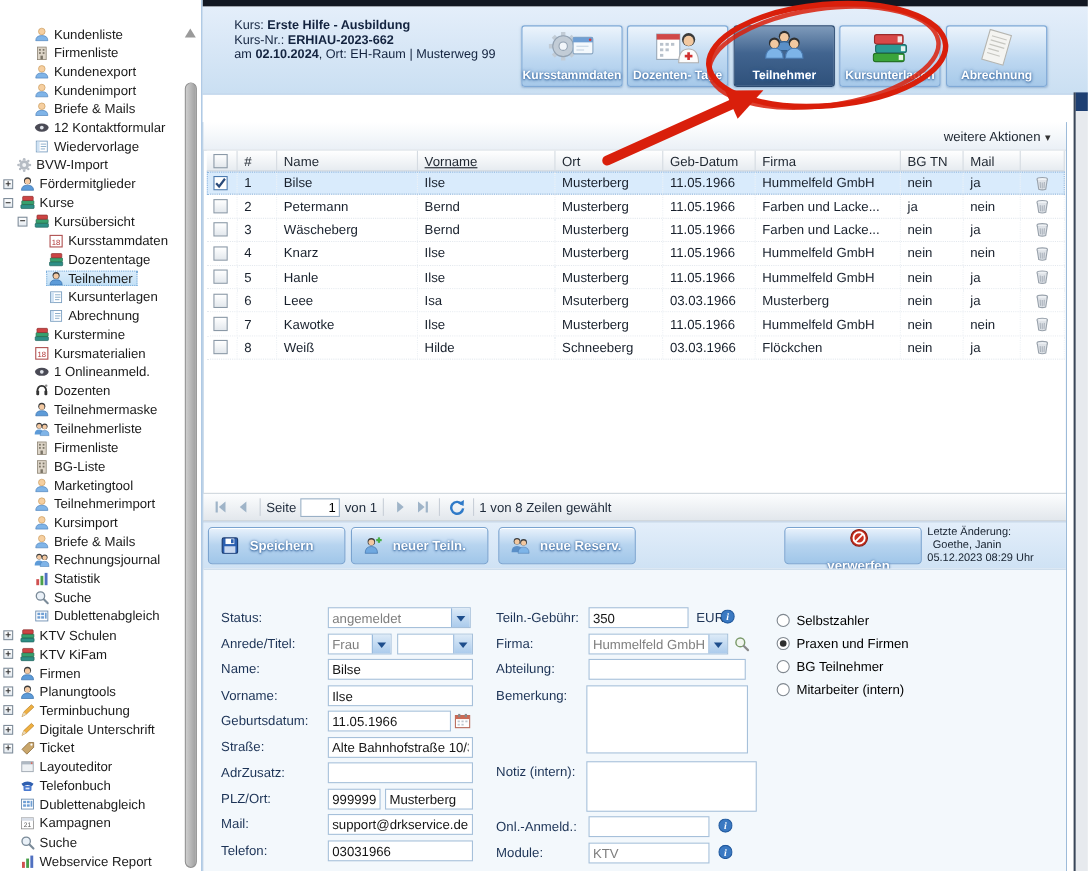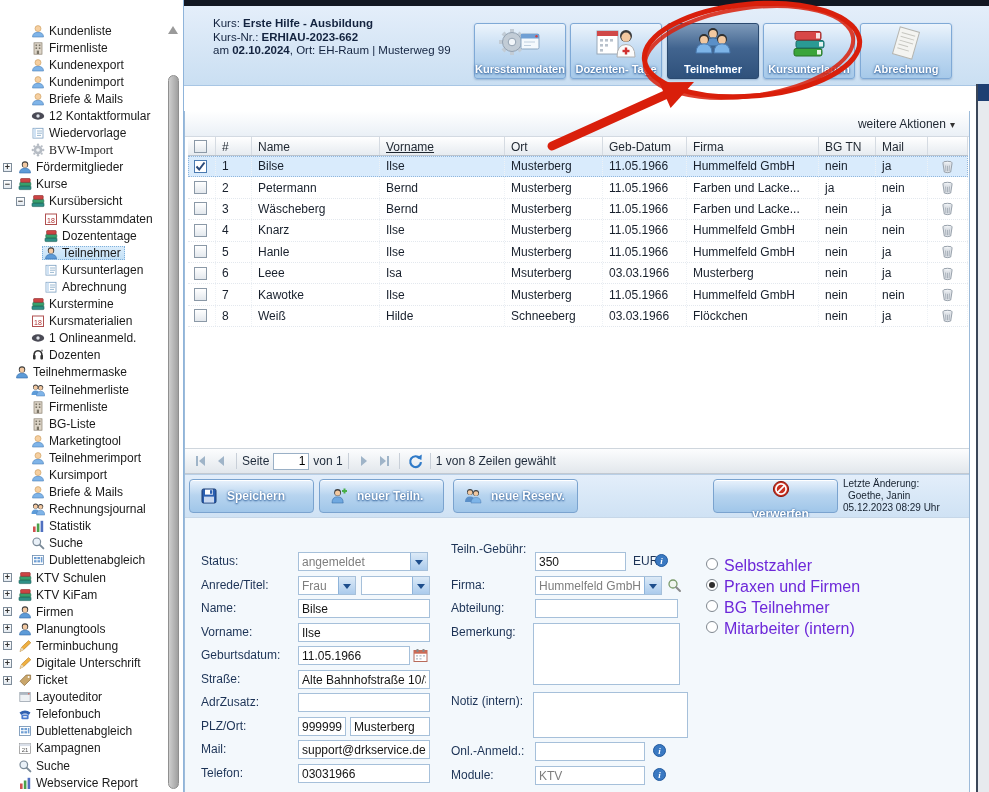--- a/index.html
+++ b/index.html
@@ -87,21 +87,21 @@
   .f-sel{position:absolute;height:19px;border:1px solid #a6c0da;background:#fff;box-sizing:border-box;display:flex;}
   .f-sel .val{flex:1;font-size:12px;padding:2px 3px 0;color:#7e7e7e;overflow:hidden;white-space:nowrap;}
   .f-sel .arr{width:16px;border-left:1px solid #8fb4da;background:linear-gradient(#dceaf7,#abcbec);
     display:flex;align-items:flex-start;justify-content:center;flex:none;}
   .f-sel .arr::after{content:"";border:4px solid transparent;border-top:5px solid #1e4e8c;margin-top:7px;}
   .f-ta{position:absolute;border:1px solid #a6c0da;background:#fff;resize:none;font-family:inherit;
     font-size:12px;box-sizing:border-box;}
   .icon-abs{position:absolute;}
   .radio{position:absolute;width:12px;height:12px;border:1px solid #808890;border-radius:50%;background:#fff;box-sizing:border-box;}
   .radio.on::after{content:"";position:absolute;left:2px;top:2px;width:6px;height:6px;border-radius:50%;background:#2e2e2e;}
-  .radio-label{position:absolute;font-size:16px;color:#6d28d9;white-space:nowrap;}
+  .radio-label{position:absolute;font-size:12px;color:#000000;white-space:nowrap;}
   .suffix{position:absolute;font-size:12px;color:#1c3356;}
   
   #rightline{position:absolute;left:792px;top:84px;width:2px;height:708px;background:#3a4658;}
   #rightblock{position:absolute;left:794px;top:84px;width:11px;height:17px;background:#1e3f72;}
   #rightcol{position:absolute;left:794px;top:101px;width:11px;height:691px;background:#e7eaee;}
   #annotation{position:absolute;left:0;top:0;z-index:60;pointer-events:none;}
 </style>
 </head>
 <body>
 
@@ -195,21 +195,21 @@
               <g stroke="#8fb0cc" stroke-width=".9">
                 <line x1="6" y1="5" x2="11" y2="5"></line>
                 <line x1="6" y1="7.2" x2="11" y2="7.2"></line>
                 <line x1="6" y1="9.4" x2="10" y2="9.4"></line>
               </g>
             </svg>
           </span>
           <span class="side-label">Wiedervorlage</span>
         </span>
       </div>
-      <div class="side-item" style="padding-left: 16px; font-family: Liberation Serif, serif;">
+      <div class="side-item" style="">
         <span class="slot"></span>
         <span class="side-hl">
           <span class="side-icn" style="display: inline-flex;">
             <svg width="14" height="14" viewBox="0 0 14 14">
               <g fill="#b6bcc4">
                 <circle cx="7" cy="7" r="4.4"></circle>
                 <circle cx="7" cy="1.8" r="1.2"></circle>
                 <circle cx="7" cy="12.2" r="1.2"></circle>
                 <circle cx="1.8" cy="7" r="1.2"></circle>
                 <circle cx="12.2" cy="7" r="1.2"></circle>
@@ -385,21 +385,21 @@
             <svg width="14" height="14" viewBox="0 0 14 14">
               <path d="M3 8Q3 2.8 7 2.8Q11 2.8 11 8" fill="none" stroke="#333" stroke-width="1.6"></path>
               <rect x="2" y="7" width="2.6" height="4.4" rx="1" fill="#333"></rect>
               <rect x="9.4" y="7" width="2.6" height="4.4" rx="1" fill="#333"></rect>
               <circle cx="11" cy="2.6" r="1.1" fill="#888"></circle>
             </svg>
           </span>
           <span class="side-label">Dozenten</span>
         </span>
       </div>
-      <div class="side-item" style="padding-left: 0;">
+      <div class="side-item" style="padding-left: 16px;">
         <span class="slot"></span>
         <span class="side-hl">
           <span class="side-icn" style="display: inline-flex;">
             <svg width="14" height="14" viewBox="0 0 14 14">
               <circle cx="7" cy="4.4" r="3.2" fill="#3c3c3c"></circle>
               <circle cx="7" cy="5" r="2.4" fill="#f3c9a2"></circle>
               <path d="M1.5 13Q1.5 8.3 7 8.3Q12.5 8.3 12.5 13Z" fill="#5d9bd8" stroke="#2f6aa8" stroke-width=".6"></path>
             </svg>
           </span>
           <span class="side-label">Teilnehmermaske</span>
@@ -1211,21 +1211,21 @@
         <input class="f-input" value="Alte Bahnhofstraße 10/3" style="left: 113px; top: 152px; width: 132px;">
         <div class="fld-label" style="left: 16px; top: 177px;">AdrZusatz:</div>
         <input class="f-input" style="left: 113px; top: 175px; width: 132px;">
         <div class="fld-label" style="left: 16px; top: 201px;">PLZ/Ort:</div>
         <input class="f-input" value="999999" style="left: 113px; top: 199px; width: 48px;">
         <input class="f-input" value="Musterberg" style="left: 165px; top: 199px; width: 80px;">
         <div class="fld-label" style="left: 16px; top: 224px;">Mail:</div>
         <input class="f-input" value="support@drkservice.de" style="left: 113px; top: 222px; width: 132px;">
         <div class="fld-label" style="left: 16px; top: 248px;">Telefon:</div>
         <input class="f-input" value="03031966" style="left: 113px; top: 246px; width: 132px;">
-        <div class="fld-label" style="left: 266px; top: 24px;">Teiln.-Gebühr:</div>
+        <div class="fld-label" style="left: 266px; top: 36px;">Teiln.-Gebühr:</div>
         <input class="f-input" value="350" style="left: 350px; top: 34px; width: 91px;">
         <span class="suffix" style="left: 448px; top: 36px;">EUR</span>
         <span class="icon-abs" style="display: inline-flex; left: 470px; top: 36px;">
           <svg width="13" height="13" viewBox="0 0 13 13">
             <circle cx="6.5" cy="6.5" r="6" fill="#3a79c2" stroke="#225a9e"></circle>
             <text x="6.5" y="9.8" text-anchor="middle" font-size="9" font-style="italic" font-weight="bold" font-family="serif" fill="#fff">i</text>
           </svg>
         </span>
         <div class="fld-label" style="left: 266px; top: 60px;">Firma:</div>
         <div class="f-sel" style="left: 350px; top: 58px; width: 127px;">

